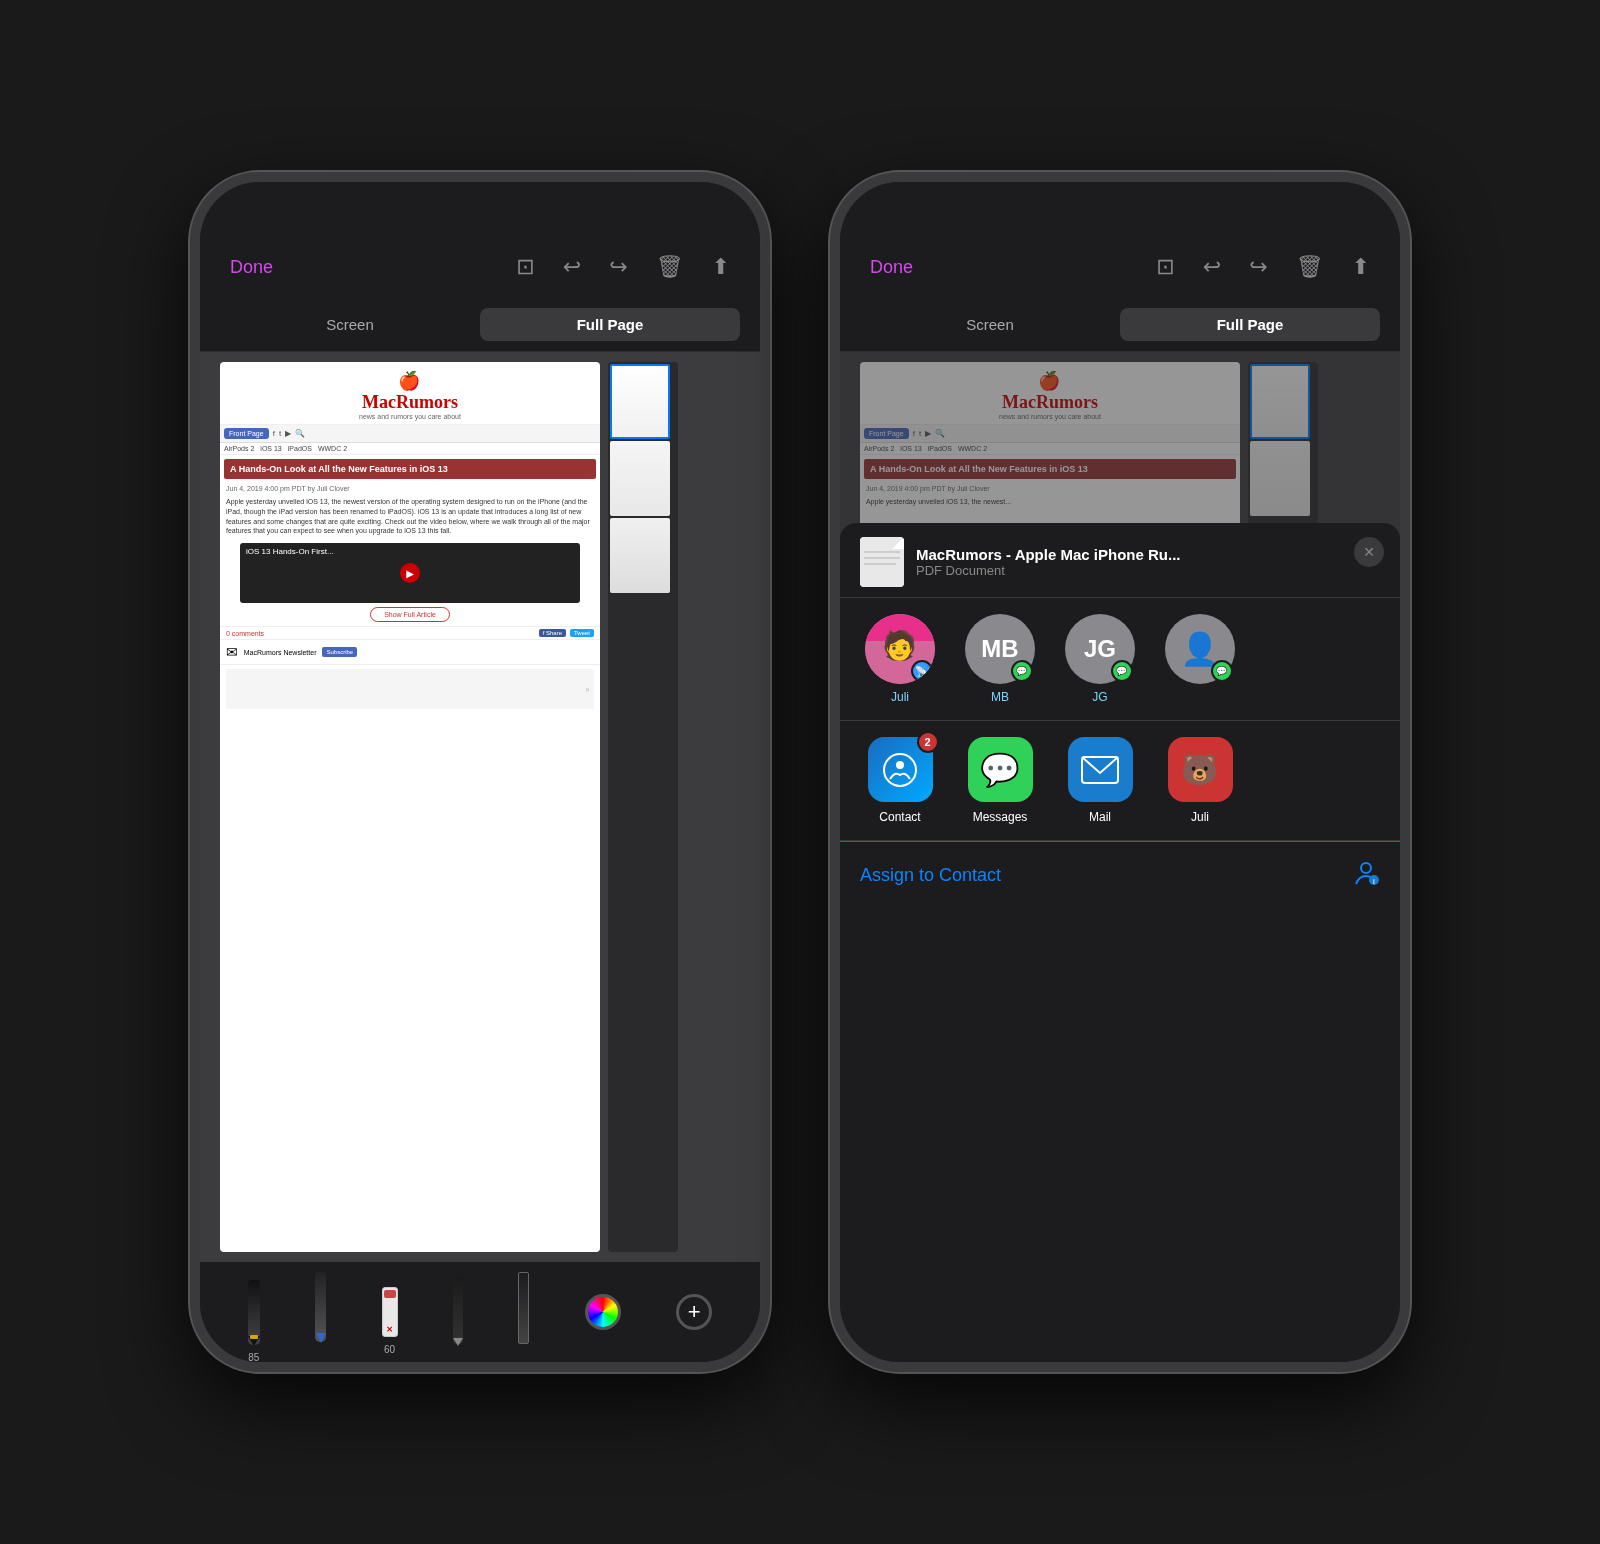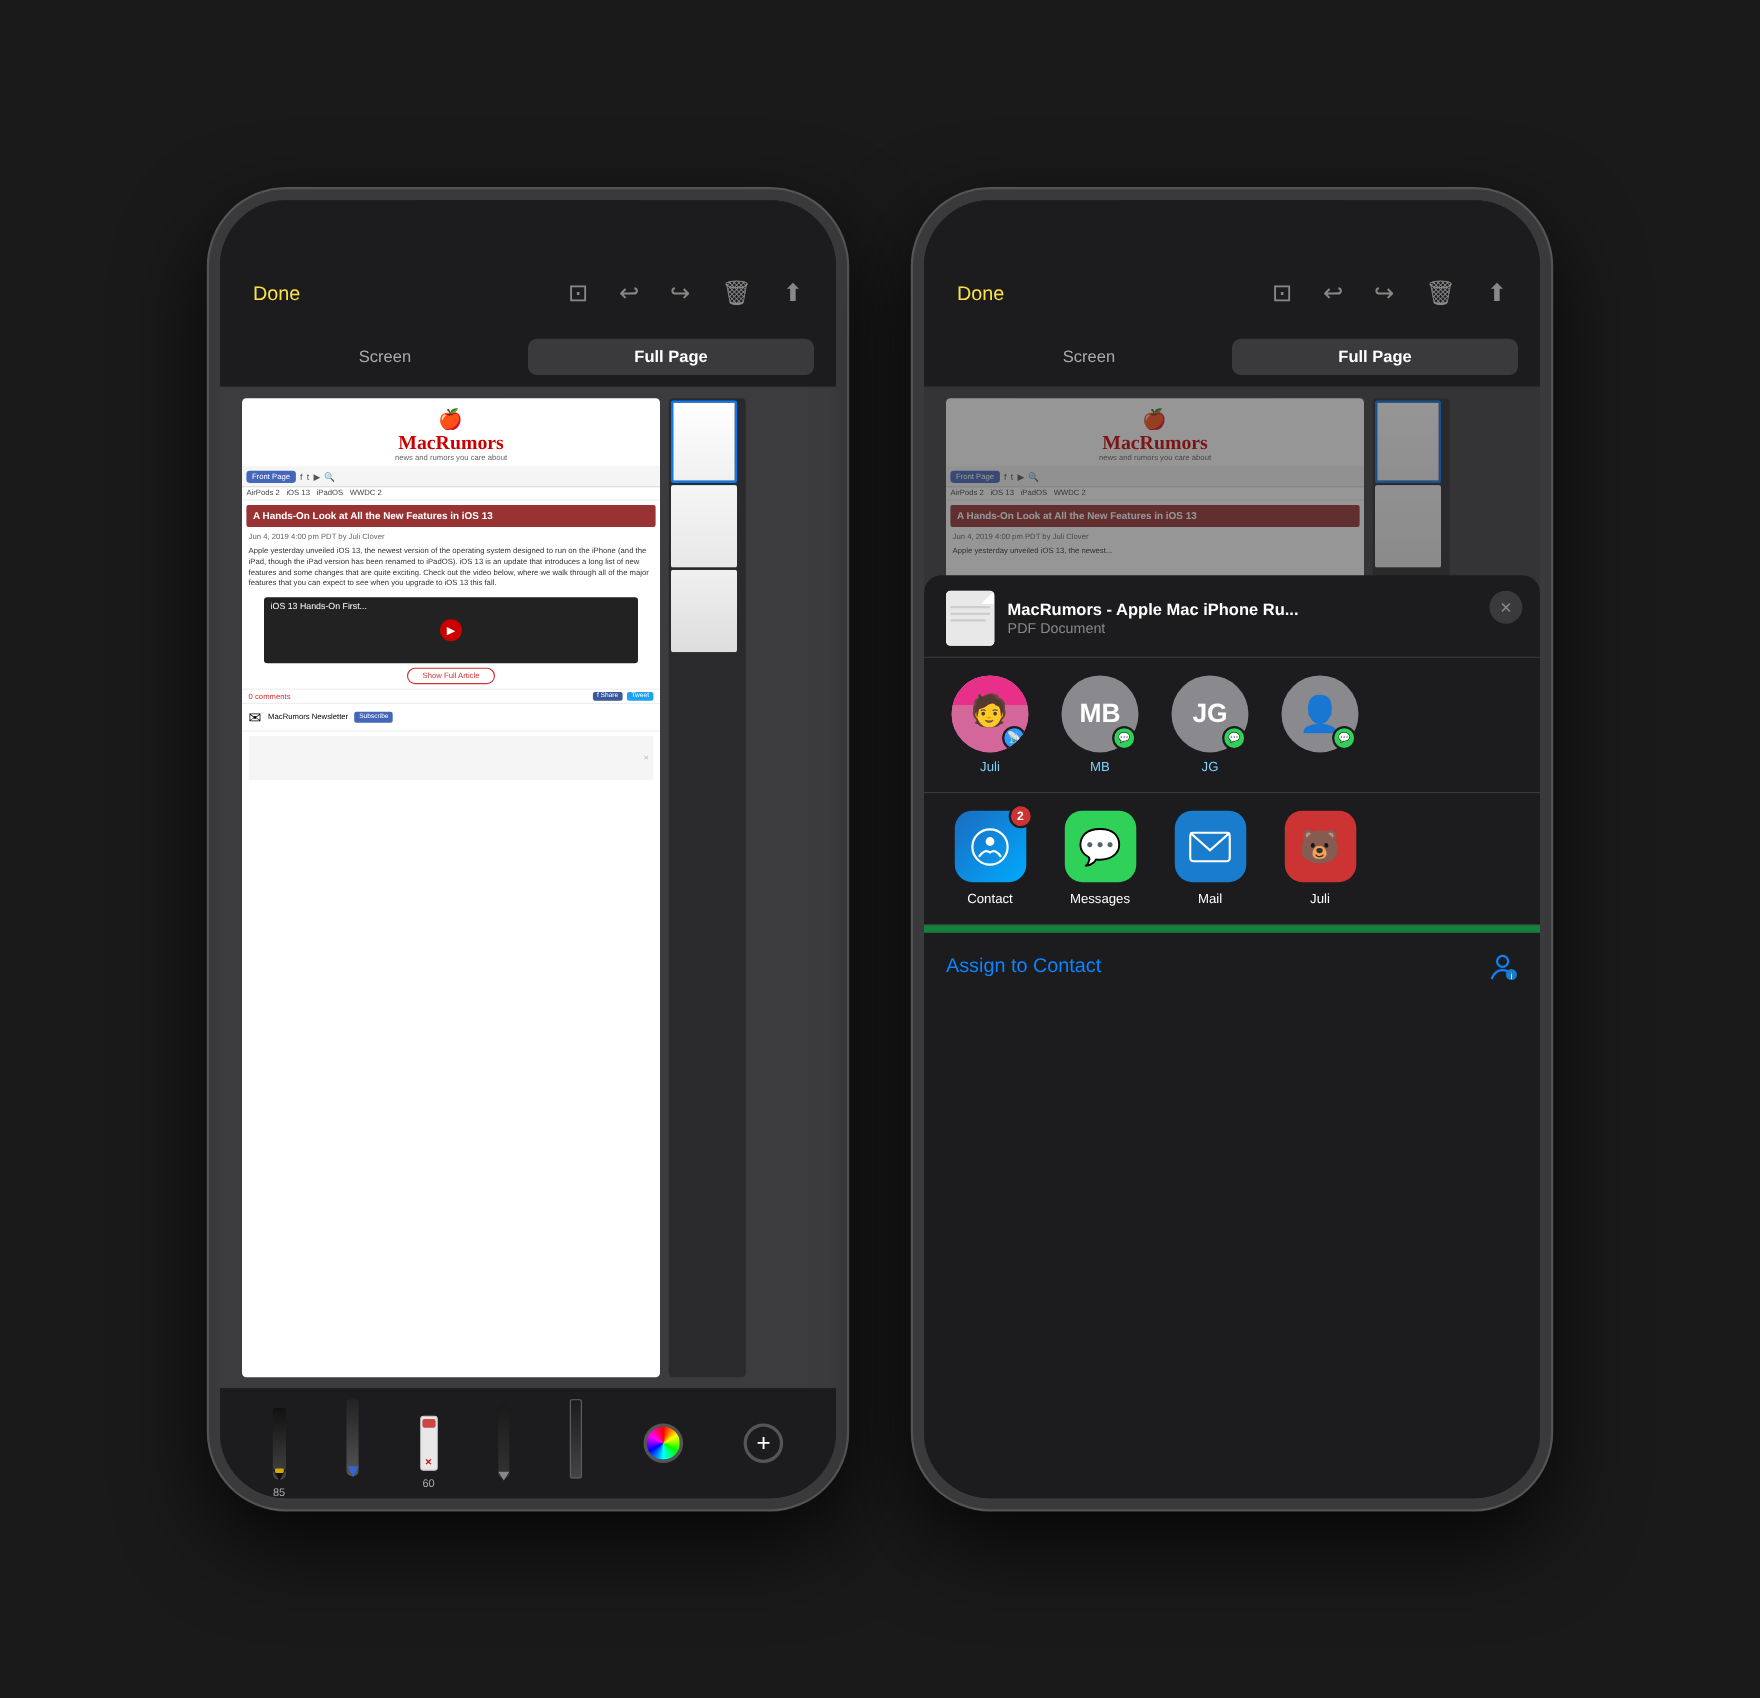--- a/index.html
+++ b/index.html
@@ -106,21 +106,21 @@
       left: 0; right: 0;
       height: 70px;
       background: #1c1c1e;
       display: flex;
       align-items: center;
       justify-content: space-between;
       padding: 0 30px;
       z-index: 5;
     }
     .toolbar-btn {
-      color: #fde047;
+      color: #d946ef;
       font-size: 18px;
       cursor: pointer;
     }
     .toolbar-icons {
       display: flex;
       gap: 28px;
       align-items: center;
     }
     .toolbar-icon {
       color: #888;
@@ -878,21 +878,21 @@
 
         <div class="app-item">
           <div class="app-icon app-bear">
             <span style="font-size:30px;">🐻</span>
           </div>
           <span class="app-label">Juli</span>
         </div>
       </div>
 
 
-      <div class="action-row-dark" style="border-top:7px solid #15803d;">
+      <div class="action-row-dark" style="border-top:1px solid #15803d;align-items:flex-end;">
         <span class="action-label-light">Assign to Contact</span>
         <svg width="28" height="28" viewBox="0 0 28 28">
           <circle cx="14" cy="10" r="5" fill="none" stroke="#0a84ff" stroke-width="2"></circle>
           <path d="M4 26 Q7 18 14 18 Q21 18 24 26" stroke="#0a84ff" stroke-width="2" fill="none"></path>
           <circle cx="22" cy="22" r="5" fill="#1a7ccc"></circle>
           <text x="22" y="26" text-anchor="middle" fill="#fff" font-size="8">i</text>
         </svg>
       </div>
     </div>
 

